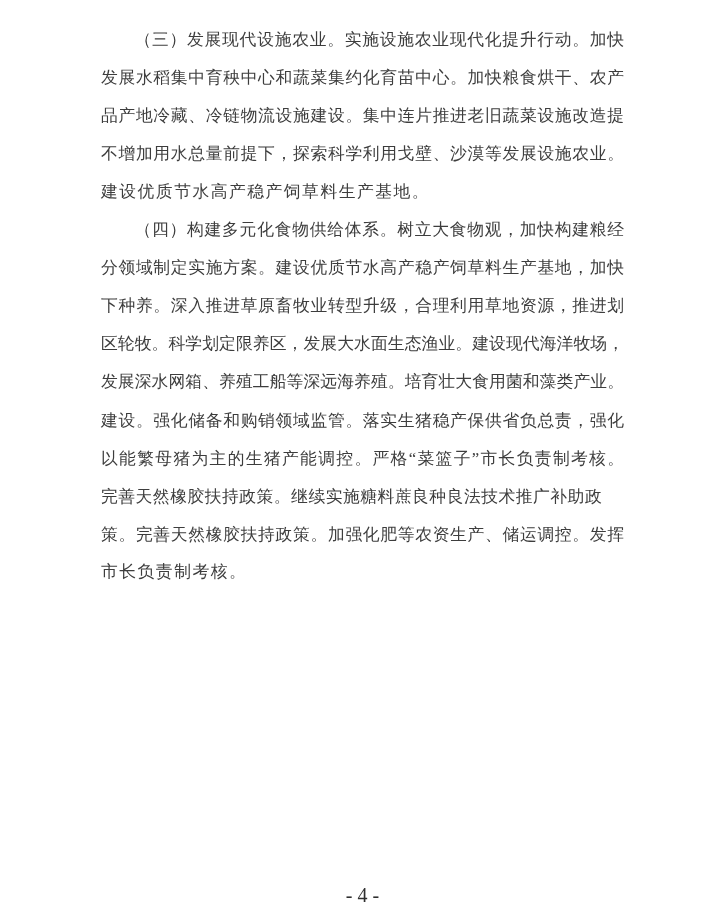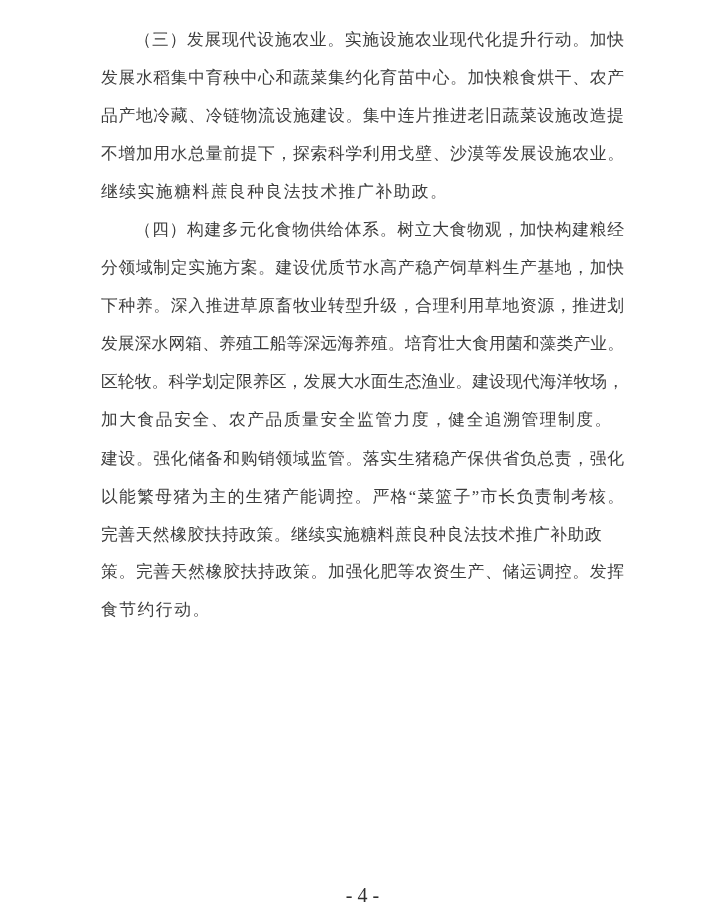--- a/index.html
+++ b/index.html
@@ -57,34 +57,33 @@
 </head>
 <body>
 
 <div class="page">
   <div class="text-block">
       <div class="para">
         <div class="line first">（三）发展现代设施农业。实施设施农业现代化提升行动。加快</div>
         <div class="line">发展水稻集中育秧中心和蔬菜集约化育苗中心。加快粮食烘干、农产</div>
         <div class="line">品产地冷藏、冷链物流设施建设。集中连片推进老旧蔬菜设施改造提</div>
         <div class="line">不增加用水总量前提下，探索科学利用戈壁、沙漠等发展设施农业。</div>
-        <div class="line end">继续实施糖料蔗良种良法技术推广补助政。</div>
+        <div class="line end">建设优质节水高产稳产饲草料生产基地。</div>
       </div>
       <div class="para">
         <div class="line first">（四）构建多元化食物供给体系。树立大食物观，加快构建粮经</div>
         <div class="line">分领域制定实施方案。建设优质节水高产稳产饲草料生产基地，加快</div>
         <div class="line">下种养。深入推进草原畜牧业转型升级，合理利用草地资源，推进划</div>
+        <div class="line">区轮牧。科学划定限养区，发展大水面生态渔业。建设现代海洋牧场，</div>
         <div class="line">发展深水网箱、养殖工船等深远海养殖。培育壮大食用菌和藻类产业。</div>
-        <div class="line">区轮牧。科学划定限养区，发展大水面生态渔业。建设现代海洋牧场，</div>
-        <div class="line end">加大食品安全、农产品质量安全监管力度，健全追溯管理制度。</div>
       </div>
       <div class="para">
         <div class="line">建设。强化储备和购销领域监管。落实生猪稳产保供省负总责，强化</div>
         <div class="line">以能繁母猪为主的生猪产能调控。严格“菜篮子”市长负责制考核。</div>
         <div class="line nostretch">完善天然橡胶扶持政策。继续实施糖料蔗良种良法技术推广补助政</div>
         <div class="line">策。完善天然橡胶扶持政策。加强化肥等农资生产、储运调控。发挥</div>
-        <div class="line end">食节约行动。</div>
+        <div class="line end">市长负责制考核。</div>
       </div>
     </div>
   <div class="footer">
     <span>- 4 -</span>
   </div>
 </div>
 
 </body></html>

